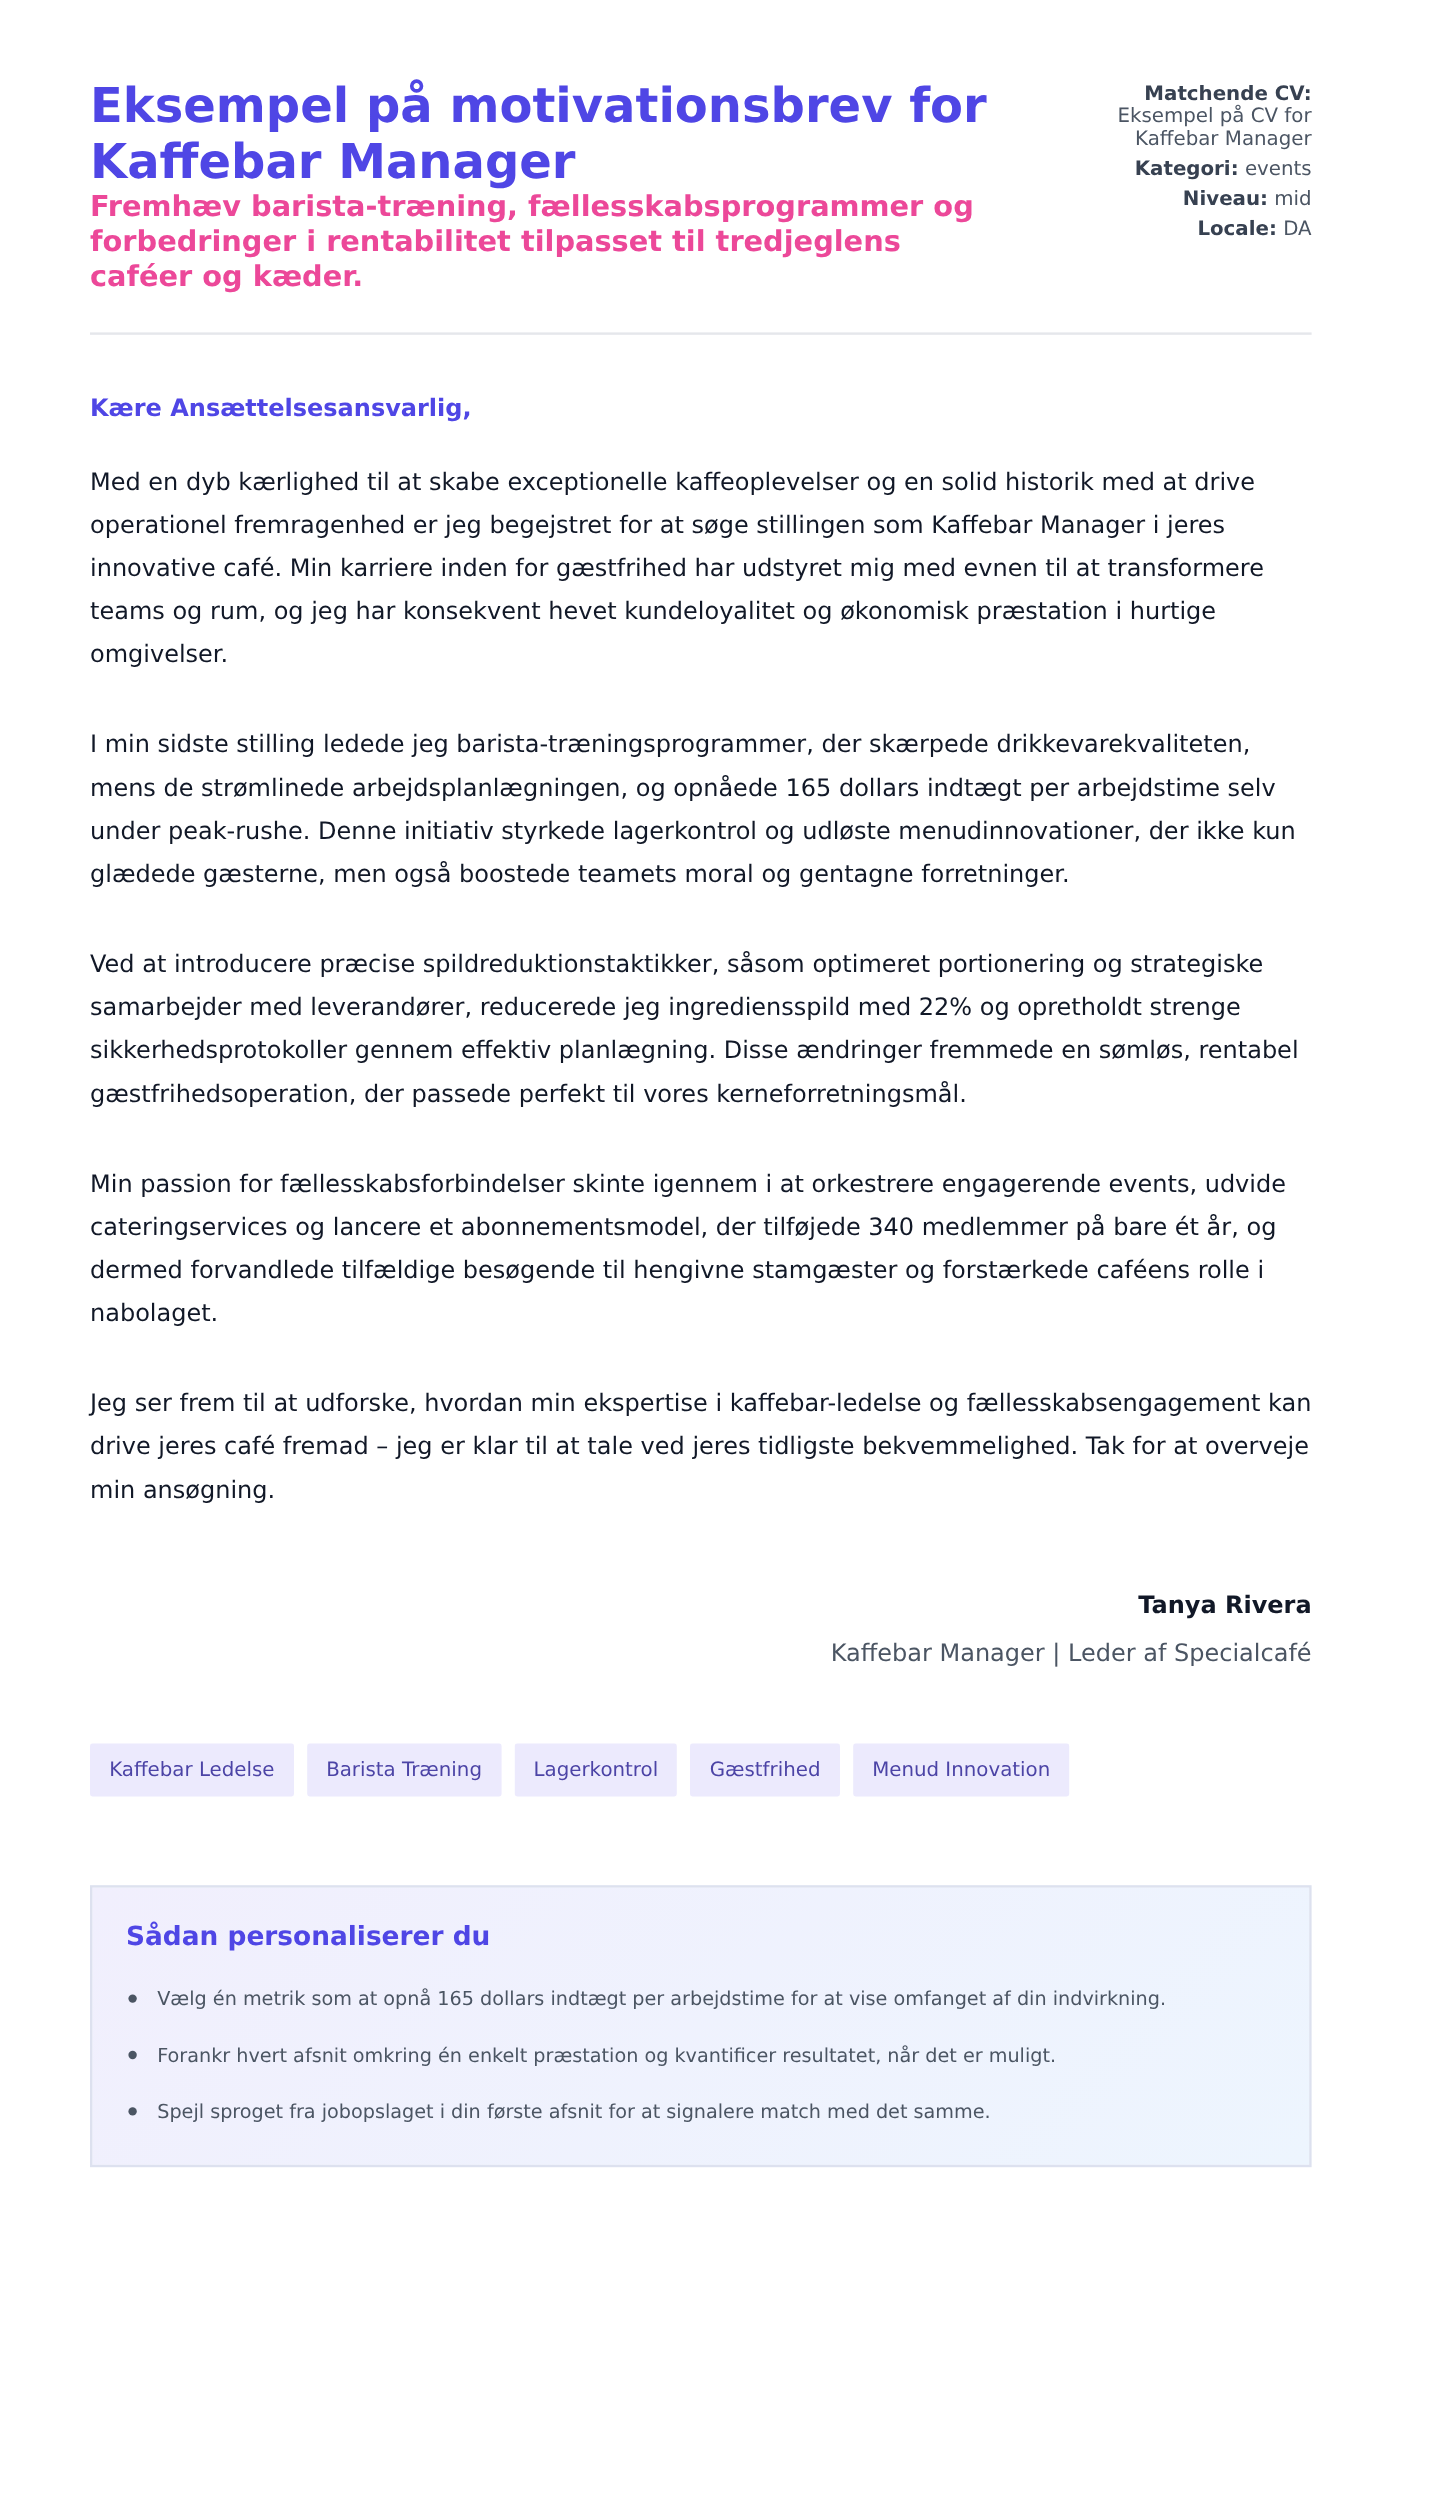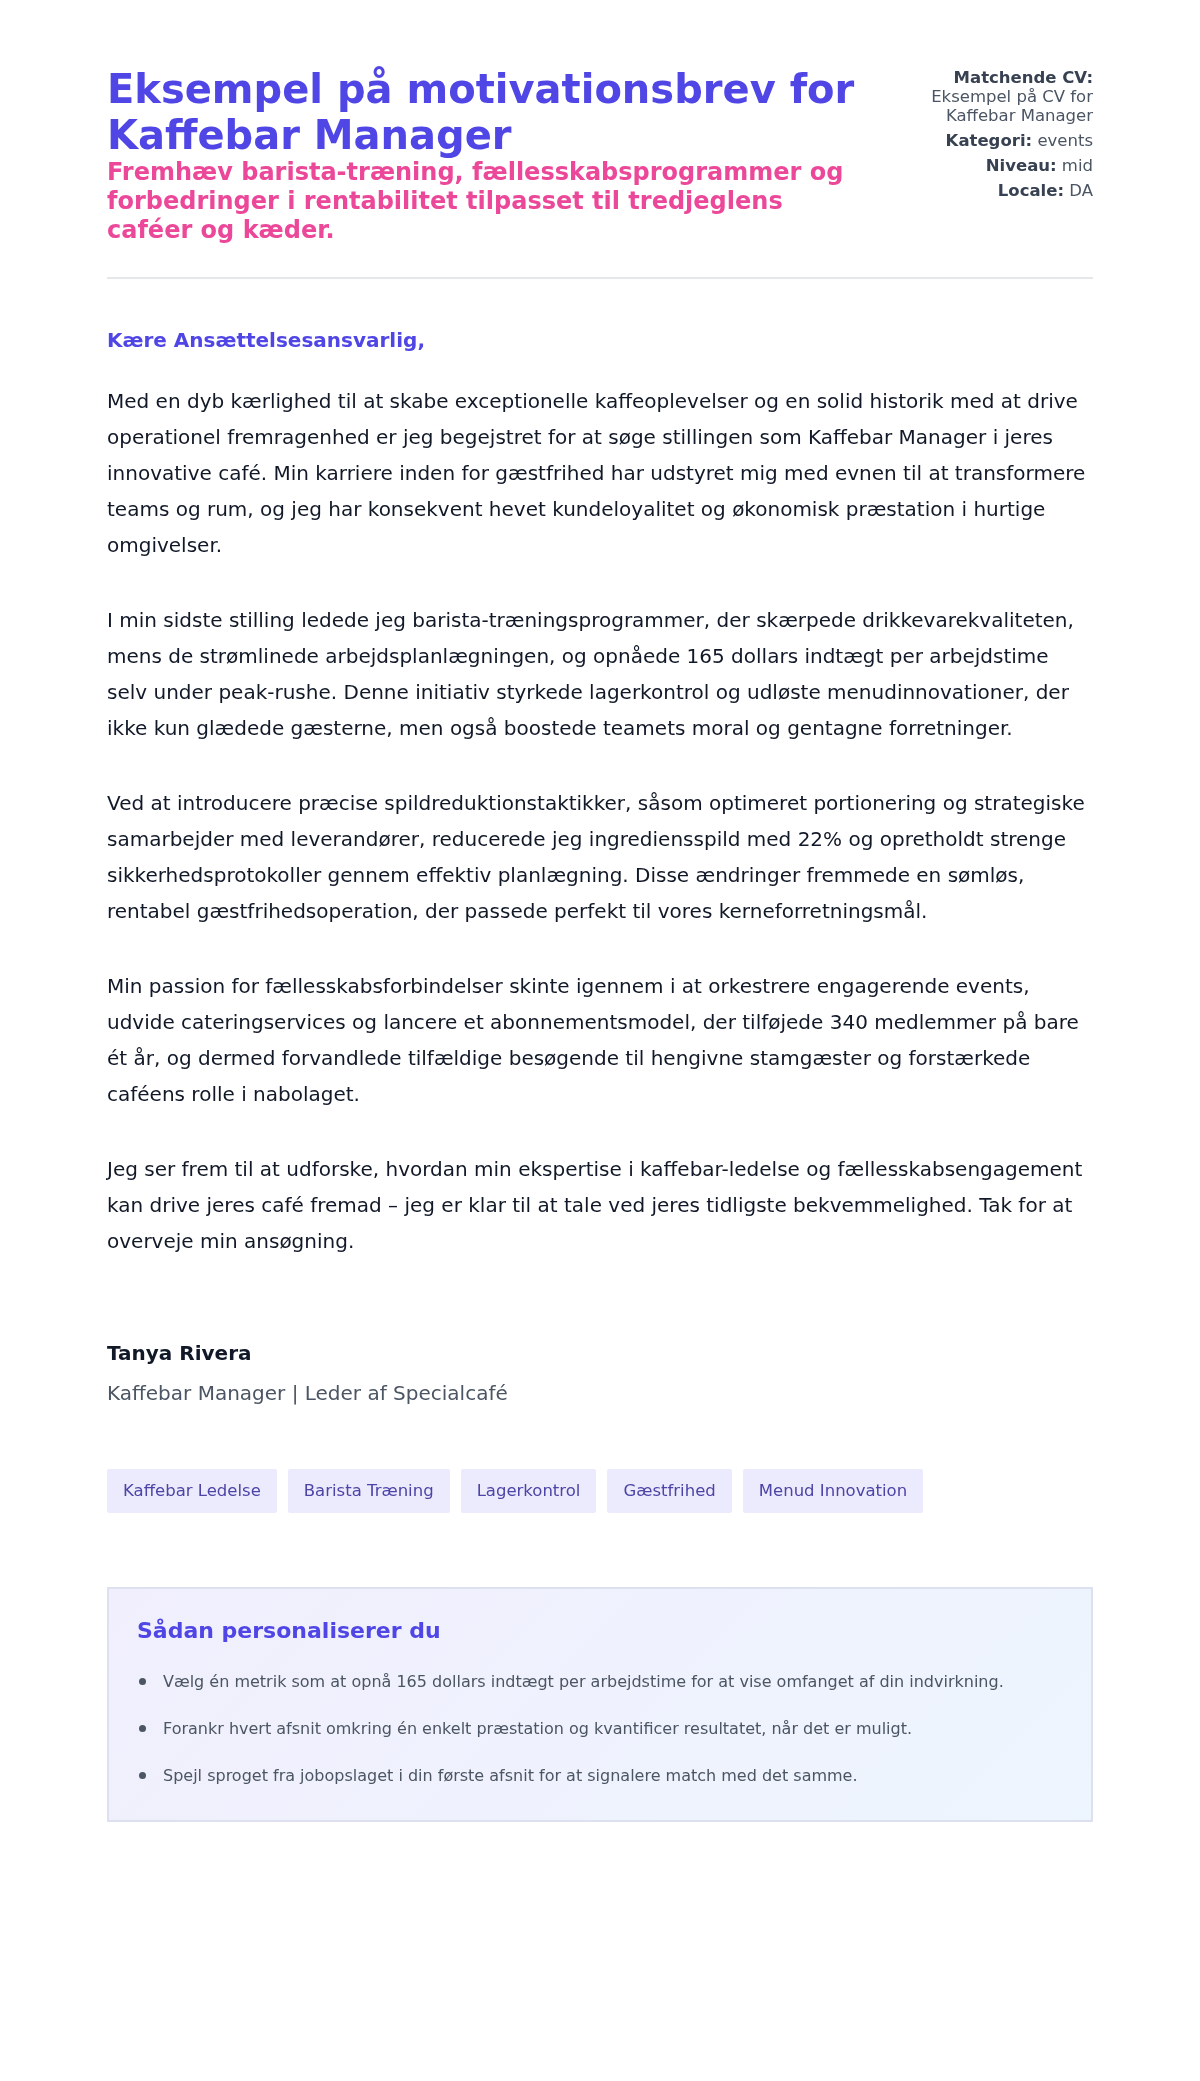--- a/index.html
+++ b/index.html
@@ -5,21 +5,21 @@
   * { box-sizing: border-box; margin: 0; padding: 0; }
   html, body { background: #ffffff; }
   body {
     width: 1200px;
     min-height: 2081px;
     font-family: "DejaVu Sans", sans-serif;
     color: #111827;
   }
   .page {
     width: 1200px;
-    padding: 66px 107px 60px 107px;
+    padding: 66px 107px 60px 75px;
   }
   .header {
     display: flex;
     justify-content: space-between;
     align-items: flex-start;
     padding-bottom: 32px;
     border-bottom: 2px solid #e5e7eb;
   }
   .header-left { width: 760px; }
   .title {
@@ -55,21 +55,21 @@
     font-weight: bold;
     color: #4f46e5;
   }
   .body-text { margin-top: 30px; }
   .para {
     font-size: 20px;
     line-height: 36px;
     color: #111827;
     margin-bottom: 39px;
   }
-  .signature { margin-top: 80px; }
+  .signature { margin-top: 64px; text-align: right; }
   .sig-name {
     font-size: 20px;
     line-height: 28px;
     font-weight: bold;
     color: #111827;
   }
   .sig-title {
     margin-top: 12px;
     font-size: 20px;
     line-height: 28px;

